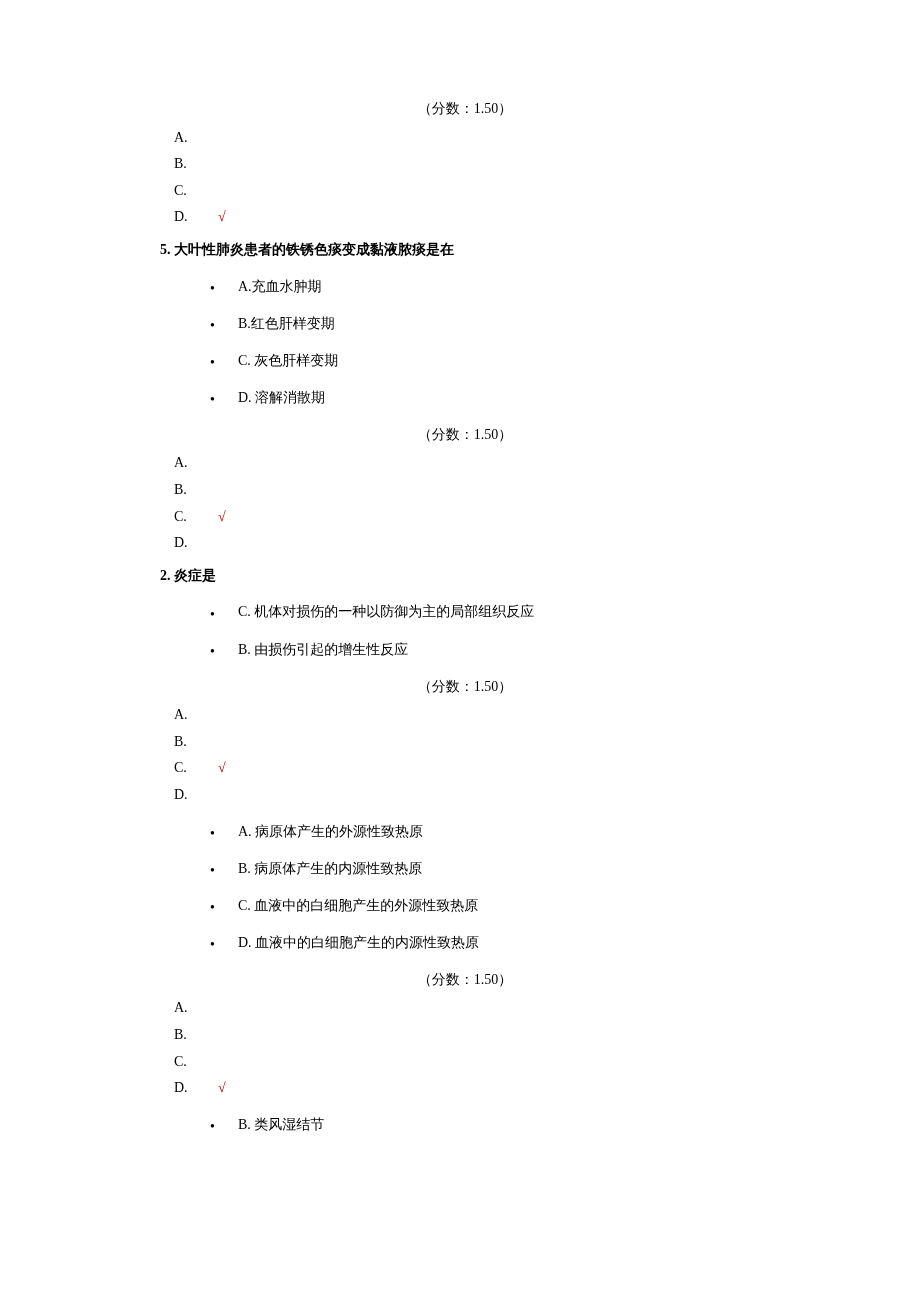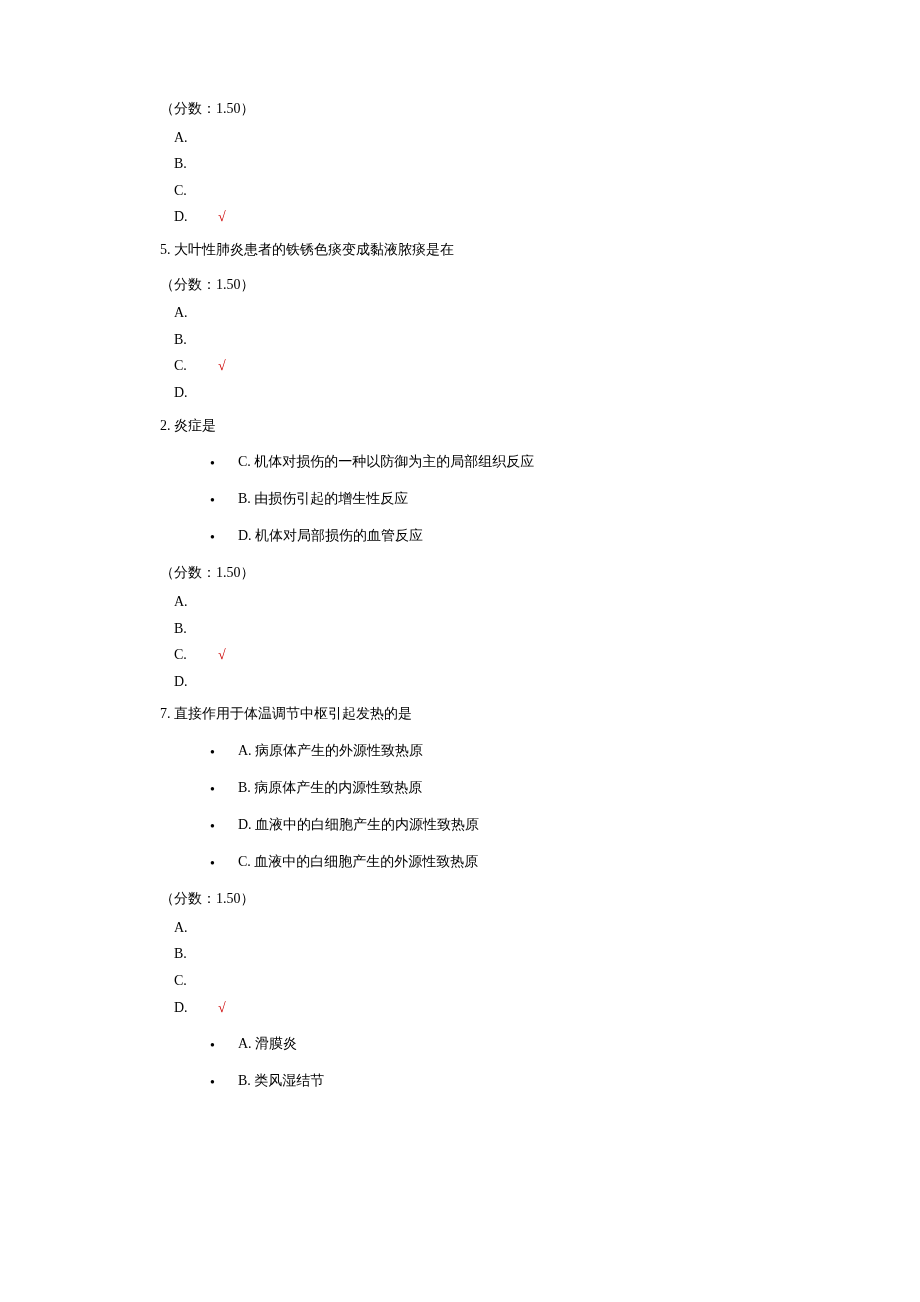--- a/index.html
+++ b/index.html
@@ -12,35 +12,37 @@
     line-height: 1.9;
   }
   .page {
     width: 920px;
     min-height: 1302px;
     padding: 90px 150px 0 160px;
     box-sizing: border-box;
   }
   .score-line {
     margin: 6px 0 2px 0;
+    text-align: center;
   }
   .answer-line {
     margin: 0 0 0 14px;
   }
   .answer-letter {
     display: inline-block;
     width: 44px;
   }
   .check {
     color: #cc0000;
     font-style: italic;
     font-family: serif;
   }
   .q-title {
     margin: 6px 0 8px 0;
+    font-weight: bold;
   }
   .opt-list {
     margin: 0 0 4px 50px;
     padding: 0;
     list-style: none;
   }
   .opt-list li {
     margin: 10px 0;
     position: relative;
   }
@@ -61,55 +63,58 @@
 
   <div class="score-line">
     <span>（分数：</span><span>1.50</span><span>）</span>
   </div>
   <div class="answer-line"><span class="answer-letter">A.</span></div>
   <div class="answer-line"><span class="answer-letter">B.</span></div>
   <div class="answer-line"><span class="answer-letter">C.</span></div>
   <div class="answer-line"><span class="answer-letter">D.</span><span class="check">√</span></div>
 
   <div class="q-title">5. 大叶性肺炎患者的铁锈色痰变成黏液脓痰是在</div>
+  <ul class="opt-list">
+    <li><span class="bullet">●</span><span class="opt-text">A.充血水肿期</span></li>
+    <li><span class="bullet">●</span><span class="opt-text">B.红色肝样变期</span></li>
+    <li><span class="bullet">●</span><span class="opt-text">C. 灰色肝样变期</span></li>
+    <li><span class="bullet">●</span><span class="opt-text">D. 溶解消散期</span></li>
+  </ul>
   <div class="score-line">
     <span>（分数：</span><span>1.50</span><span>）</span>
   </div>
   <div class="answer-line"><span class="answer-letter">A.</span></div>
   <div class="answer-line"><span class="answer-letter">B.</span></div>
   <div class="answer-line"><span class="answer-letter">C.</span><span class="check">√</span></div>
   <div class="answer-line"><span class="answer-letter">D.</span></div>
 
   <div class="q-title">2. 炎症是</div>
   <ul class="opt-list">
     <li><span class="bullet">●</span><span class="opt-text">C.  机体对损伤的一种以防御为主的局部组织反应</span></li>
     <li><span class="bullet">●</span><span class="opt-text">B.  由损伤引起的增生性反应</span></li>
-    <li><span class="bullet">●</span><span class="opt-text">D.  机体对局部损伤的血管反应</span></li>
   </ul>
   <div class="score-line">
     <span>（分数：</span><span>1.50</span><span>）</span>
   </div>
   <div class="answer-line"><span class="answer-letter">A.</span></div>
   <div class="answer-line"><span class="answer-letter">B.</span></div>
   <div class="answer-line"><span class="answer-letter">C.</span><span class="check">√</span></div>
   <div class="answer-line"><span class="answer-letter">D.</span></div>
 
-  <div class="q-title">7. 直接作用于体温调节中枢引起发热的是</div>
   <ul class="opt-list">
     <li><span class="bullet">●</span><span class="opt-text">A.  病原体产生的外源性致热原</span></li>
     <li><span class="bullet">●</span><span class="opt-text">B.  病原体产生的内源性致热原</span></li>
+    <li><span class="bullet">●</span><span class="opt-text">C.  血液中的白细胞产生的外源性致热原</span></li>
     <li><span class="bullet">●</span><span class="opt-text">D.  血液中的白细胞产生的内源性致热原</span></li>
-    <li><span class="bullet">●</span><span class="opt-text">C.  血液中的白细胞产生的外源性致热原</span></li>
   </ul>
   <div class="score-line">
     <span>（分数：</span><span>1.50</span><span>）</span>
   </div>
   <div class="answer-line"><span class="answer-letter">A.</span></div>
   <div class="answer-line"><span class="answer-letter">B.</span></div>
   <div class="answer-line"><span class="answer-letter">C.</span></div>
   <div class="answer-line"><span class="answer-letter">D.</span><span class="check">√</span></div>
 
   <ul class="opt-list">
-    <li><span class="bullet">●</span><span class="opt-text">A.  滑膜炎</span></li>
     <li><span class="bullet">●</span><span class="opt-text">B.  类风湿结节</span></li>
   </ul>
 
 </div>
 
 </body></html>

